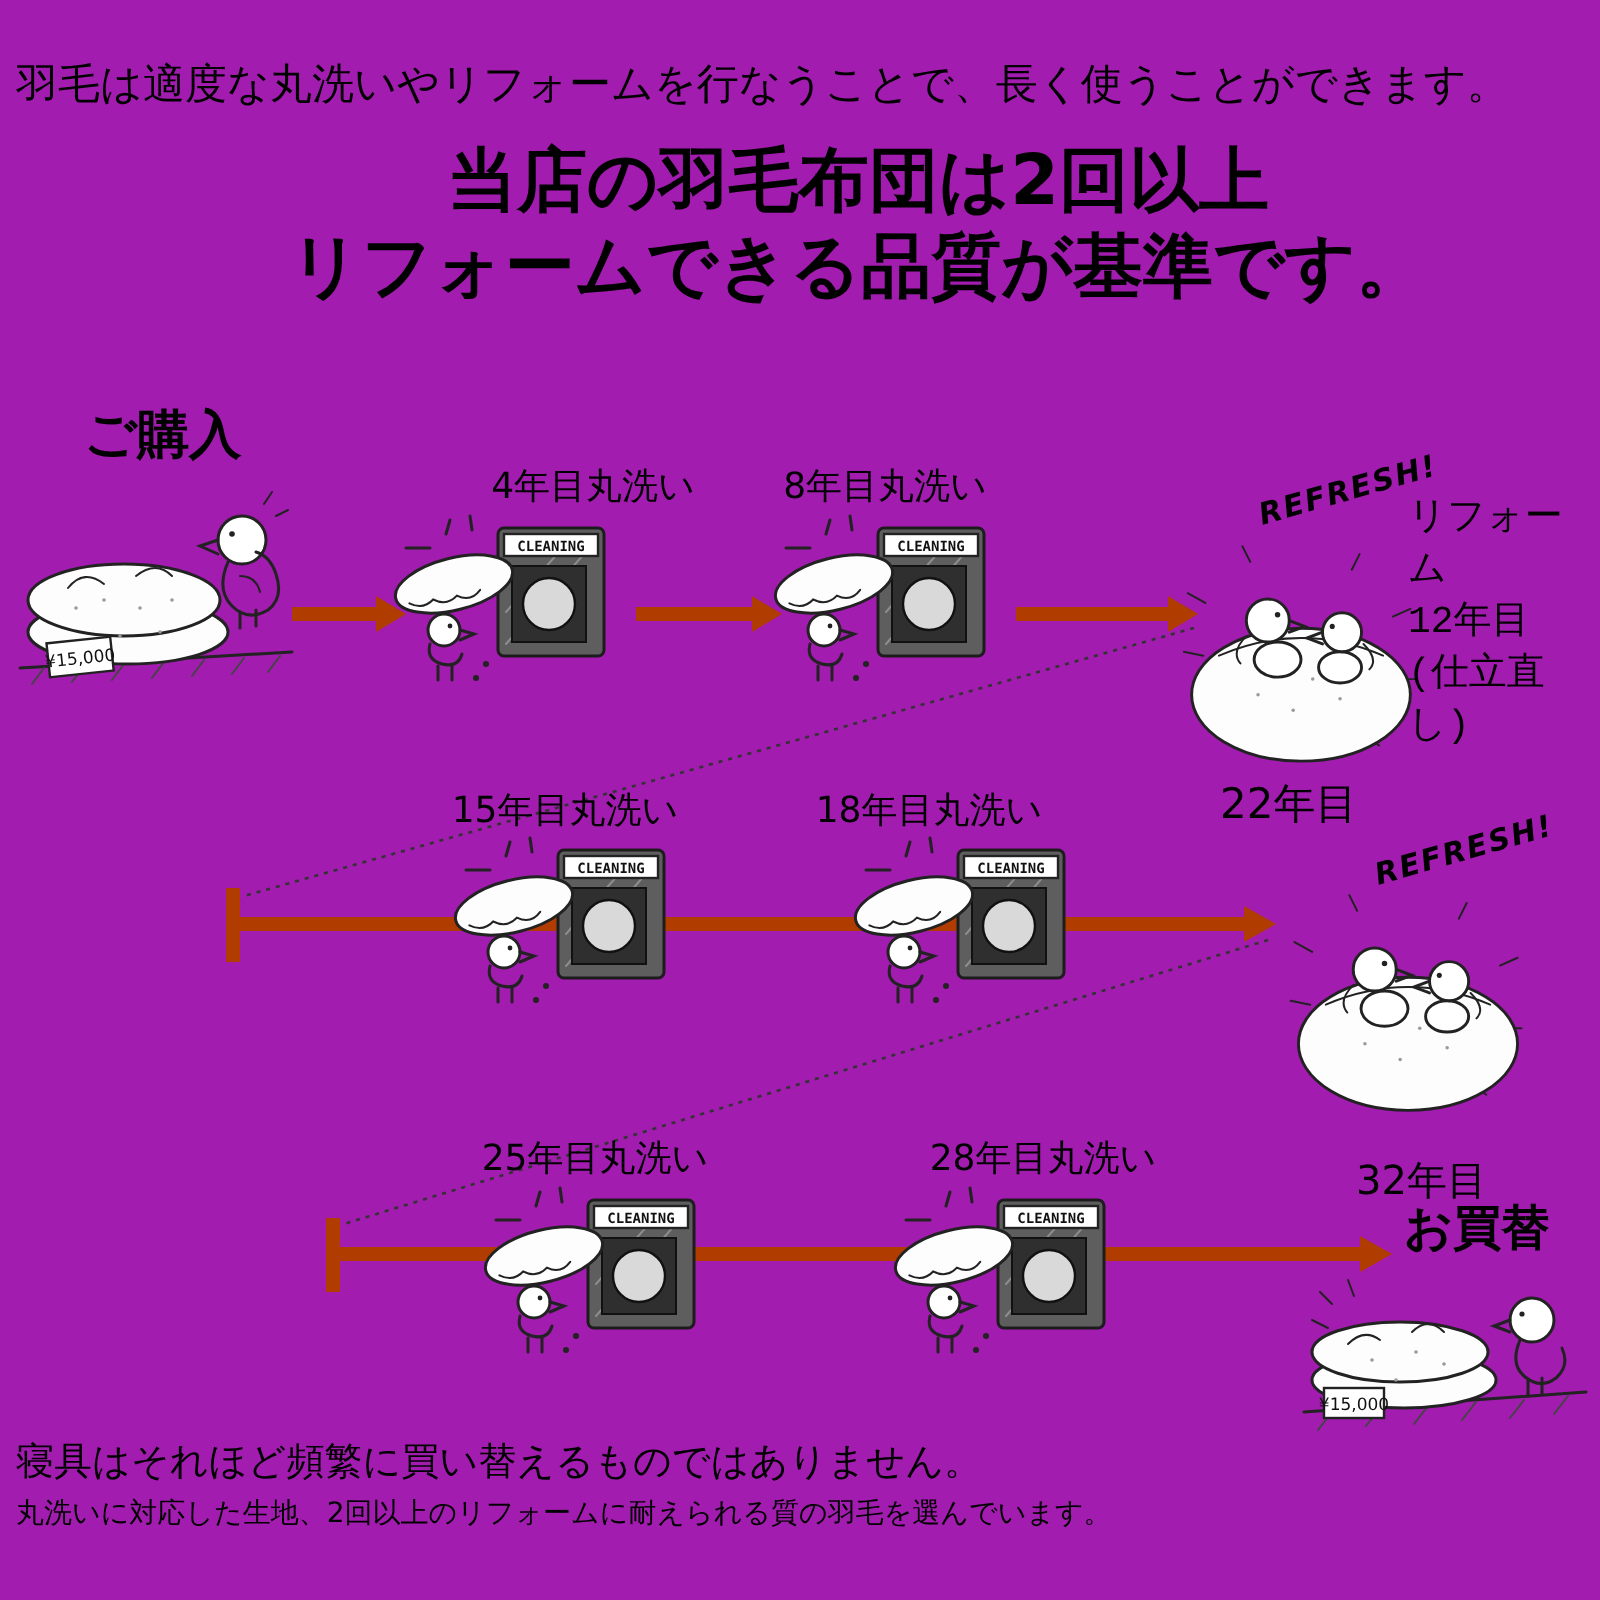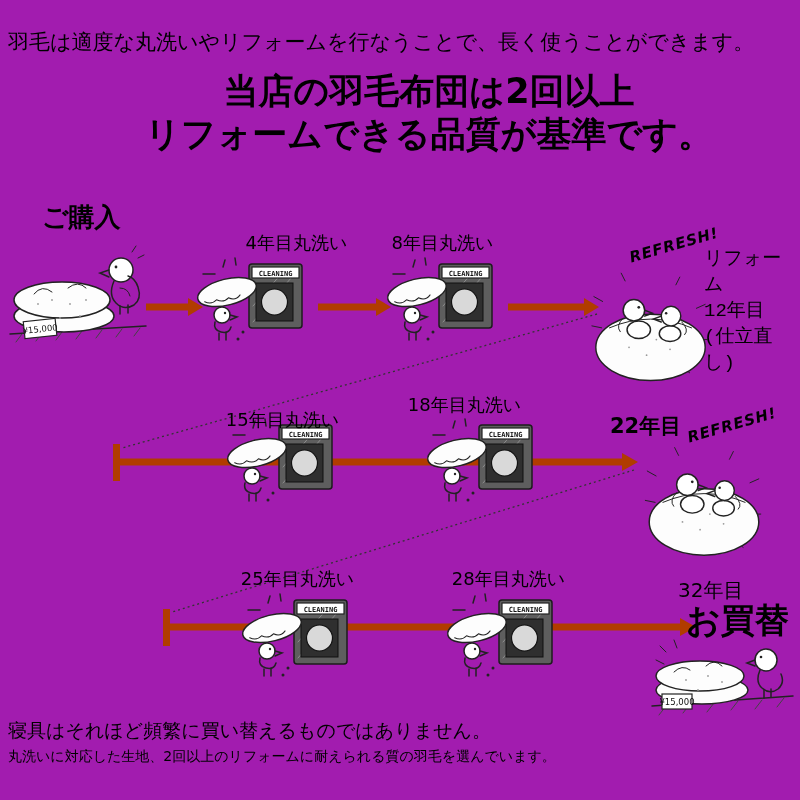--- a/index.html
+++ b/index.html
@@ -11,21 +11,21 @@
   }
   .intro { position:absolute; left:8px; top:28px; font-size:21px; white-space:nowrap; z-index:3; }
   .headline { position:absolute; left:0; top:70px; width:800px; text-align:center; font-weight:bold; z-index:3;margin-left:29px; }
   .headline .hl { display:block; font-size:35px; line-height:43px; }
   .purchase-label { position:absolute; left:30px; top:200px; font-size:26px; font-weight:bold; z-index:3;margin-left:12px; }
   .step-label { position:absolute; width:115px; text-align:center; font-size:18px; white-space:nowrap; z-index:3; }
   .end-text { position:absolute; text-align:left; font-size:19px; line-height:26px; z-index:3;font-family:Liberation Mono, monospace; }
   .refresh-text { position:absolute; font-size:15px; font-weight:bold; font-style:italic;
     transform:rotate(-16deg); letter-spacing:1px; z-index:3; white-space:nowrap; }
   .year-label { position:absolute; font-size:21px; z-index:3; white-space:nowrap; }
-  .buy-label { position:absolute; font-size:34px; font-weight:bold; z-index:3; white-space:nowrap; }
+  .buy-label { position:absolute; font-size:24px; font-weight:bold; z-index:3; white-space:nowrap;margin-left:16px; }
   .footer-line { position:absolute; left:8px; z-index:3; white-space:nowrap; }
   .footer-1 { top:718px; font-size:19px; }
   .footer-2 { top:748px; font-size:14px; }
 
   .arrows { position:absolute; left:0; top:0; width:800px; height:800px; z-index:1; pointer-events:none; }
   .arrow-line { stroke:var(--arrow,#b13c00); stroke-width:7; }
   .arrow-head { fill:var(--arrow,#b13c00); }
   .tick { fill:var(--arrow,#b13c00); }
   .dotted { stroke:#333; stroke-width:1.3; stroke-dasharray:2 3; }
 
@@ -190,21 +190,21 @@
       <path class="thin" d="M36 66 q-8 8 -3 14 M96 70 q8 8 3 13"></path>
     </g>
   </svg>
 
   <div class="end-text" style="left:704px; top:246px; width:92px;">
     <div>リフォーム</div>
     <div>12年目</div>
     <div>(仕立直し)</div>
   </div>
 
-  <div class="step-label" style="left:225px; top:408px;text-align:center;">15年目丸洗い</div>
+  <div class="step-label" style="left:225px; top:393px;text-align:center;">15年目丸洗い</div>
   <svg class="illus" style="left:225px; top:413px; width:115px; height:95px;" viewBox="0 0 115 95">
     <g class="lineart">
       <path d="M8 22 h12"></path>
         <path d="M30 8 l-2 7"></path>
         <path d="M40 6 l1 7"></path>
       <rect x="54" y="12" width="53" height="64" rx="3" class="mbody"></rect>
       <path class="hatch" d="M58 70 L103 18 M58 54 L88 20"></path>
       <rect x="57" y="15" width="47" height="11" class="sign"></rect>
       <text x="80.5" y="23.5" class="sign-text">CLEANING</text>
       <rect x="61" y="31" width="37" height="38" class="door"></rect>
@@ -242,21 +242,21 @@
       <circle cx="27" cy="63" r="8" class="white"></circle>
       <circle cx="30" cy="61" r="1.2" class="dotf"></circle>
       <path d="M35 63 l7 2 -7 3"></path>
       <path d="M20 70 q-2 8 6 10 q8 2 10 -5"></path>
       <path d="M24 81 v7 M31 81 v7"></path>
       <circle cx="48" cy="80" r="1.5" class="dotf"></circle>
         <circle cx="43" cy="87" r="1.5" class="dotf"></circle>
     </g>
   </svg>
 
-  <div class="year-label" style="left:610px; top:412px;font-weight:bold;">22年目</div>
+  <div class="year-label" style="left:610px; top:388px;">22年目</div>
   <div class="refresh-text" style="left:686px; top:416px;">REFRESH!</div>
 
   <svg class="illus" style="left:640px; top:428px; width:128px; height:135px;" viewBox="0 0 128 138">
     <g class="lineart">
       <path class="thin" d="M6 44 l9 5 M4 74 l10 2 M14 108 l9 -4 M120 52 l-9 4 M122 88 l-10 0 M104 122 l-8 -6 M34 20 l4 8 M94 24 l-4 8"></path>
       <ellipse cx="64" cy="96" rx="56" ry="34" class="futon"></ellipse>
       <path class="thin" d="M22 76 q42 -18 84 0"></path>
       <circle cx="42" cy="96" r="0.9" class="dotg"></circle>
         <circle cx="60" cy="104" r="0.9" class="dotg"></circle>
       <circle cx="84" cy="98" r="0.9" class="dotg"></circle>
@@ -292,21 +292,21 @@
       <circle cx="27" cy="63" r="8" class="white"></circle>
       <circle cx="30" cy="61" r="1.2" class="dotf"></circle>
       <path d="M35 63 l7 2 -7 3"></path>
       <path d="M20 70 q-2 8 6 10 q8 2 10 -5"></path>
       <path d="M24 81 v7 M31 81 v7"></path>
       <circle cx="48" cy="80" r="1.5" class="dotf"></circle>
         <circle cx="43" cy="87" r="1.5" class="dotf"></circle>
     </g>
   </svg>
 
-  <div class="step-label" style="left:451px; top:567px;text-align:center;">28年目丸洗い</div>
+  <div class="step-label" style="left:464px; top:567px;text-align:center;">28年目丸洗い</div>
   <svg class="illus" style="left:445px; top:588px; width:115px; height:95px;" viewBox="0 0 115 95">
     <g class="lineart">
       <path d="M8 22 h12"></path>
         <path d="M30 8 l-2 7"></path>
         <path d="M40 6 l1 7"></path>
       <rect x="54" y="12" width="53" height="64" rx="3" class="mbody"></rect>
       <path class="hatch" d="M58 70 L103 18 M58 54 L88 20"></path>
       <rect x="57" y="15" width="47" height="11" class="sign"></rect>
       <text x="80.5" y="23.5" class="sign-text">CLEANING</text>
       <rect x="61" y="31" width="37" height="38" class="door"></rect>

